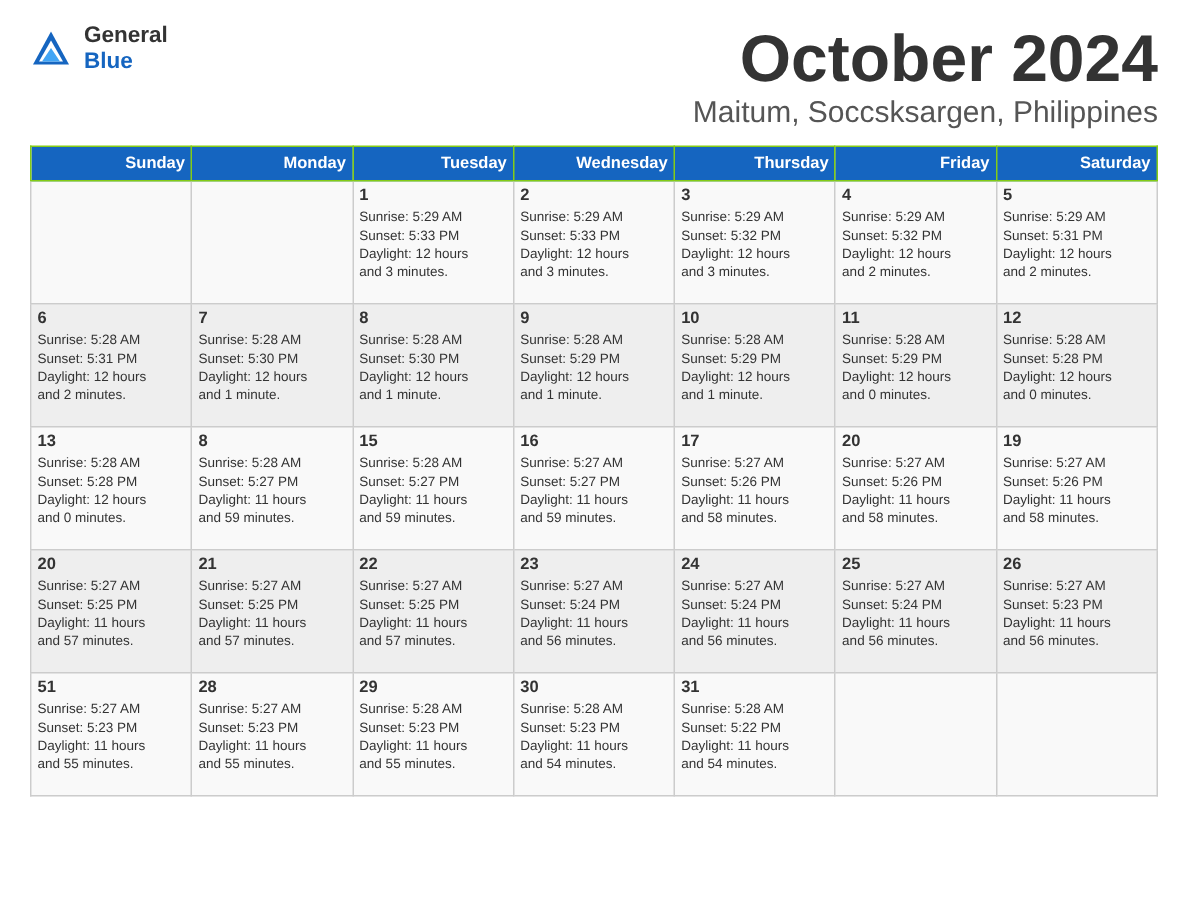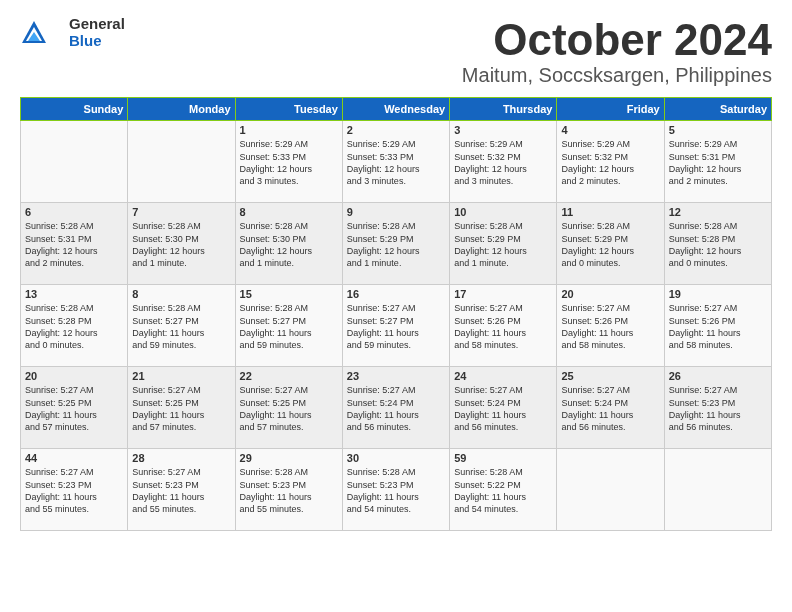--- a/index.html
+++ b/index.html
@@ -18,21 +18,21 @@
     }
     .header {
       display: flex;
       justify-content: space-between;
       align-items: flex-start;
       margin-bottom: 10px;
     }
     .logo {
       display: flex;
       align-items: center;
-      gap: 21px;
+      gap: 8px;
     }
     .logo-text {
       display: flex;
       flex-direction: column;
       line-height: 1.1;
     }
     .logo-general {
       font-size: 15px;
       font-weight: bold;
       color: #333;
@@ -323,21 +323,21 @@
           <td>
             <span class="day-number">26</span>
             <div class="day-info" style="white-space: pre-line;">Sunrise: 5:27 AM
 Sunset: 5:23 PM
 Daylight: 11 hours
 and 56 minutes.</div>
           </td>
         </tr>
         <tr>
           <td>
-            <span class="day-number">44</span>
+            <span class="day-number">51</span>
             <div class="day-info" style="white-space: pre-line;">Sunrise: 5:27 AM
 Sunset: 5:23 PM
 Daylight: 11 hours
 and 55 minutes.</div>
           </td>
           <td>
             <span class="day-number">28</span>
             <div class="day-info" style="white-space: pre-line;">Sunrise: 5:27 AM
 Sunset: 5:23 PM
 Daylight: 11 hours
@@ -351,21 +351,21 @@
 and 55 minutes.</div>
           </td>
           <td>
             <span class="day-number">30</span>
             <div class="day-info" style="white-space: pre-line;">Sunrise: 5:28 AM
 Sunset: 5:23 PM
 Daylight: 11 hours
 and 54 minutes.</div>
           </td>
           <td>
-            <span class="day-number">59</span>
+            <span class="day-number">31</span>
             <div class="day-info" style="white-space: pre-line;">Sunrise: 5:28 AM
 Sunset: 5:22 PM
 Daylight: 11 hours
 and 54 minutes.</div>
           </td>
           <td></td>
           <td></td>
         </tr>
       </tbody>
   </table>

